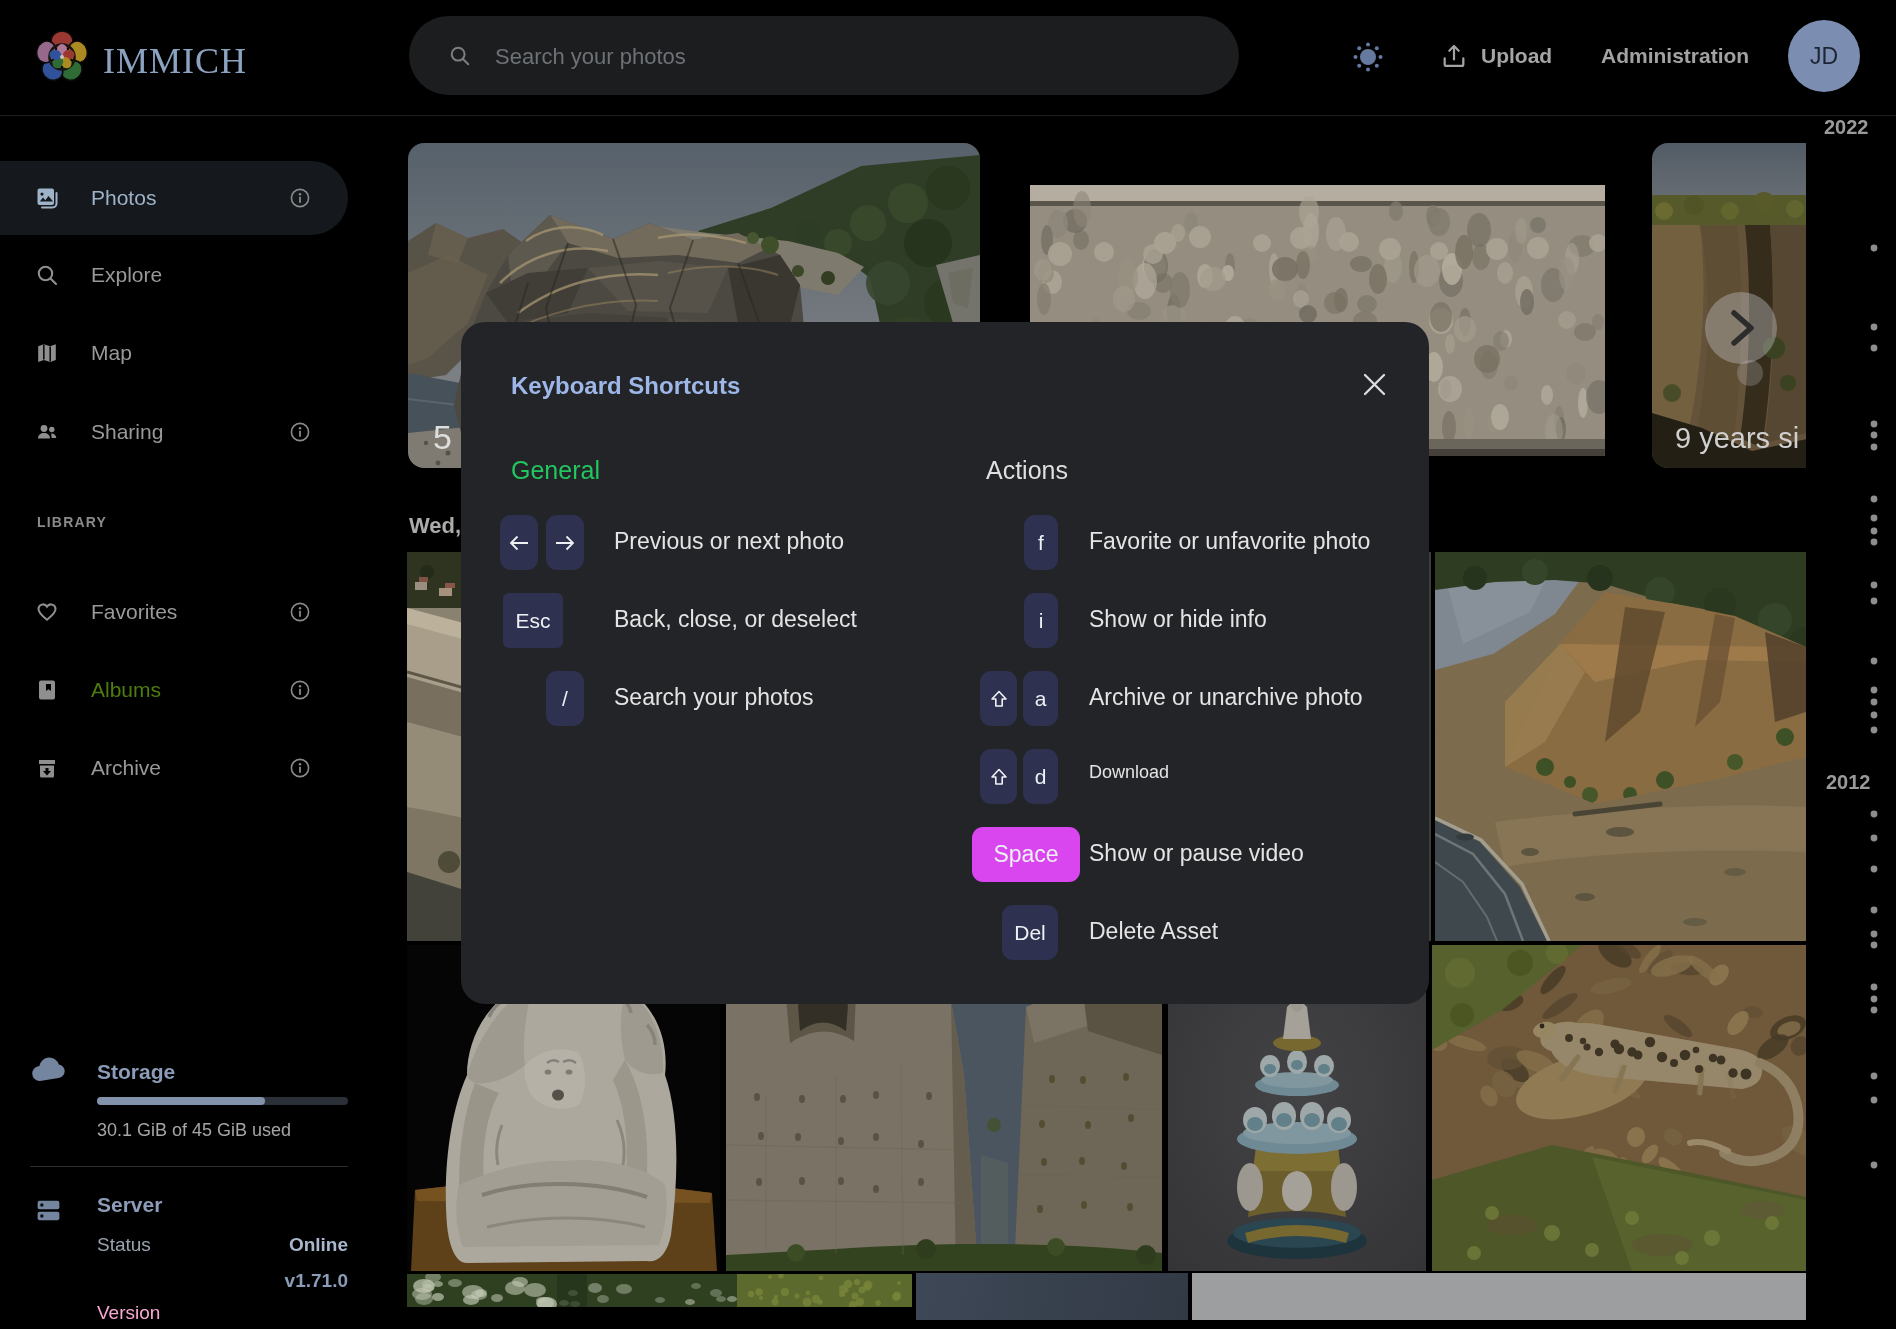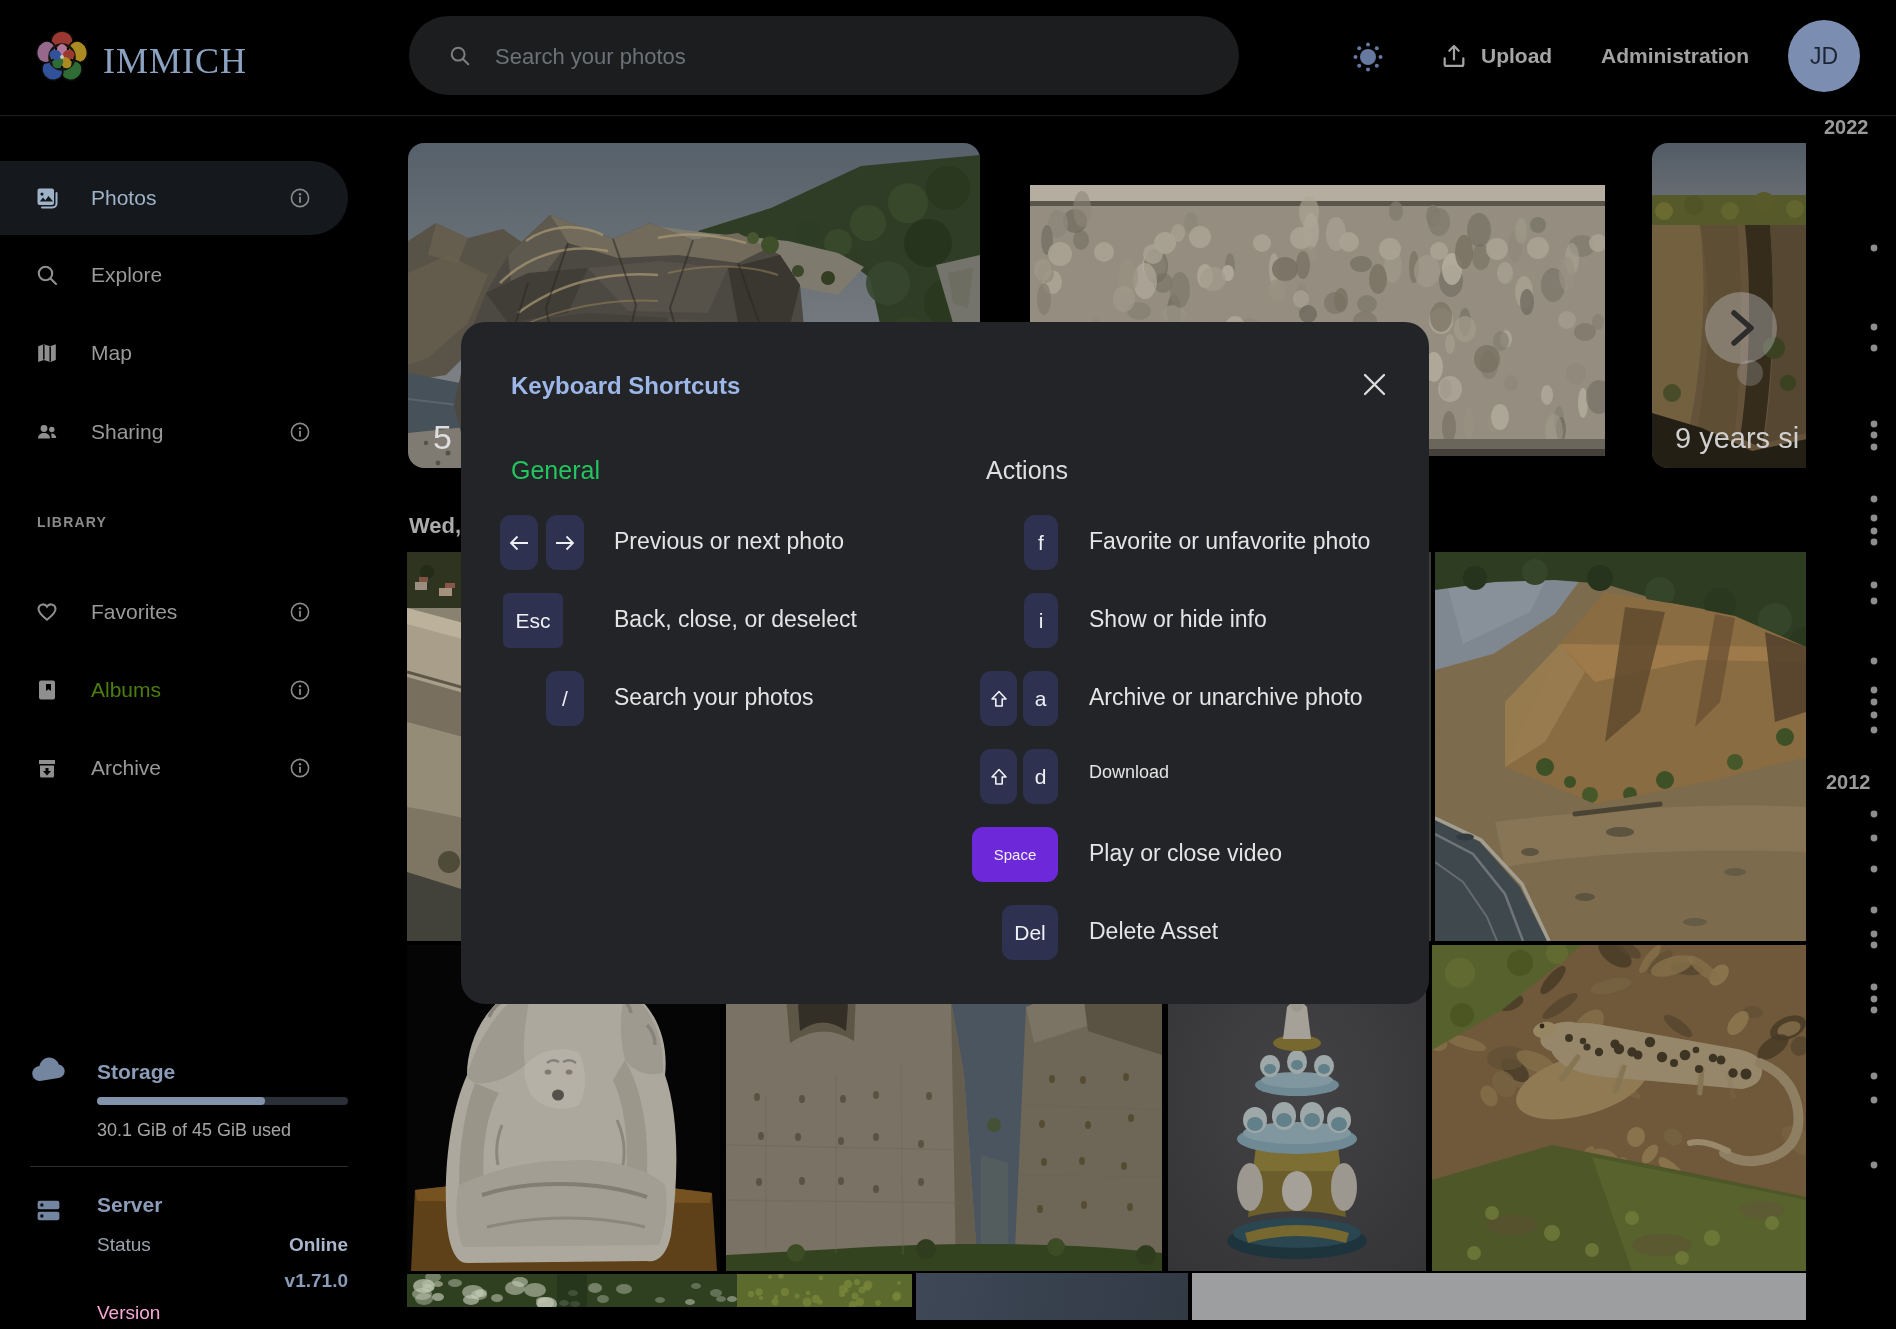--- a/index.html
+++ b/index.html
@@ -861,16 +861,16 @@
   </div>
 <div class="abs" style="left:1023px;top:671px;width:35px;height:55px;background:#2e3250;border-radius:11px;display:flex;align-items:center;justify-content:center;font-size:21px;color:#eef0f4;z-index:11;">a</div>
 <div class="abs" style="left:1089px;top:684px;font-size:23px;color:#e4e4e4;z-index:11;">Archive or unarchive photo</div>
 <div class="abs" style="left:980px;top:749px;width:37px;height:55px;background:#2e3250;border-radius:11px;display:flex;align-items:center;justify-content:center;font-size:21px;color:#eef0f4;z-index:11;">
     <svg width="20" height="20" viewBox="0 0 20 20">
       <path d="M10 2.5 L17 10 H13.2 V17 H6.8 V10 H3 Z" fill="none" stroke="#eef0f4" stroke-width="1.6" stroke-linejoin="round"></path>
     </svg>
   </div>
 <div class="abs" style="left:1023px;top:749px;width:35px;height:55px;background:#2e3250;border-radius:11px;display:flex;align-items:center;justify-content:center;font-size:21px;color:#eef0f4;z-index:11;">d</div>
 <div class="abs" style="left:1089px;top:762px;font-size:18px;color:#e4e4e4;z-index:11;">Download</div>
-<div class="abs" style="left:972px;top:827px;width:86px;height:55px;background:#6d28d9;border-radius:11px;display:flex;align-items:center;justify-content:center;font-size:15px;color:#eef0f4;z-index:11;">Space</div>
-<div class="abs" style="left:1089px;top:840px;font-size:23px;color:#e4e4e4;z-index:11;">Play or close video</div>
+<div class="abs" style="left:972px;top:827px;width:108px;height:55px;background:#d946ef;border-radius:11px;display:flex;align-items:center;justify-content:center;font-size:23px;color:#eef0f4;z-index:11;">Space</div>
+<div class="abs" style="left:1089px;top:840px;font-size:23px;color:#e4e4e4;z-index:11;">Show or pause video</div>
 <div class="abs" style="left:1002px;top:905px;width:56px;height:55px;background:#2e3250;border-radius:11px;display:flex;align-items:center;justify-content:center;font-size:21px;color:#eef0f4;z-index:11;">Del</div>
 <div class="abs" style="left:1089px;top:918px;font-size:23px;color:#e4e4e4;z-index:11;">Delete Asset</div>
 
 </body></html>

